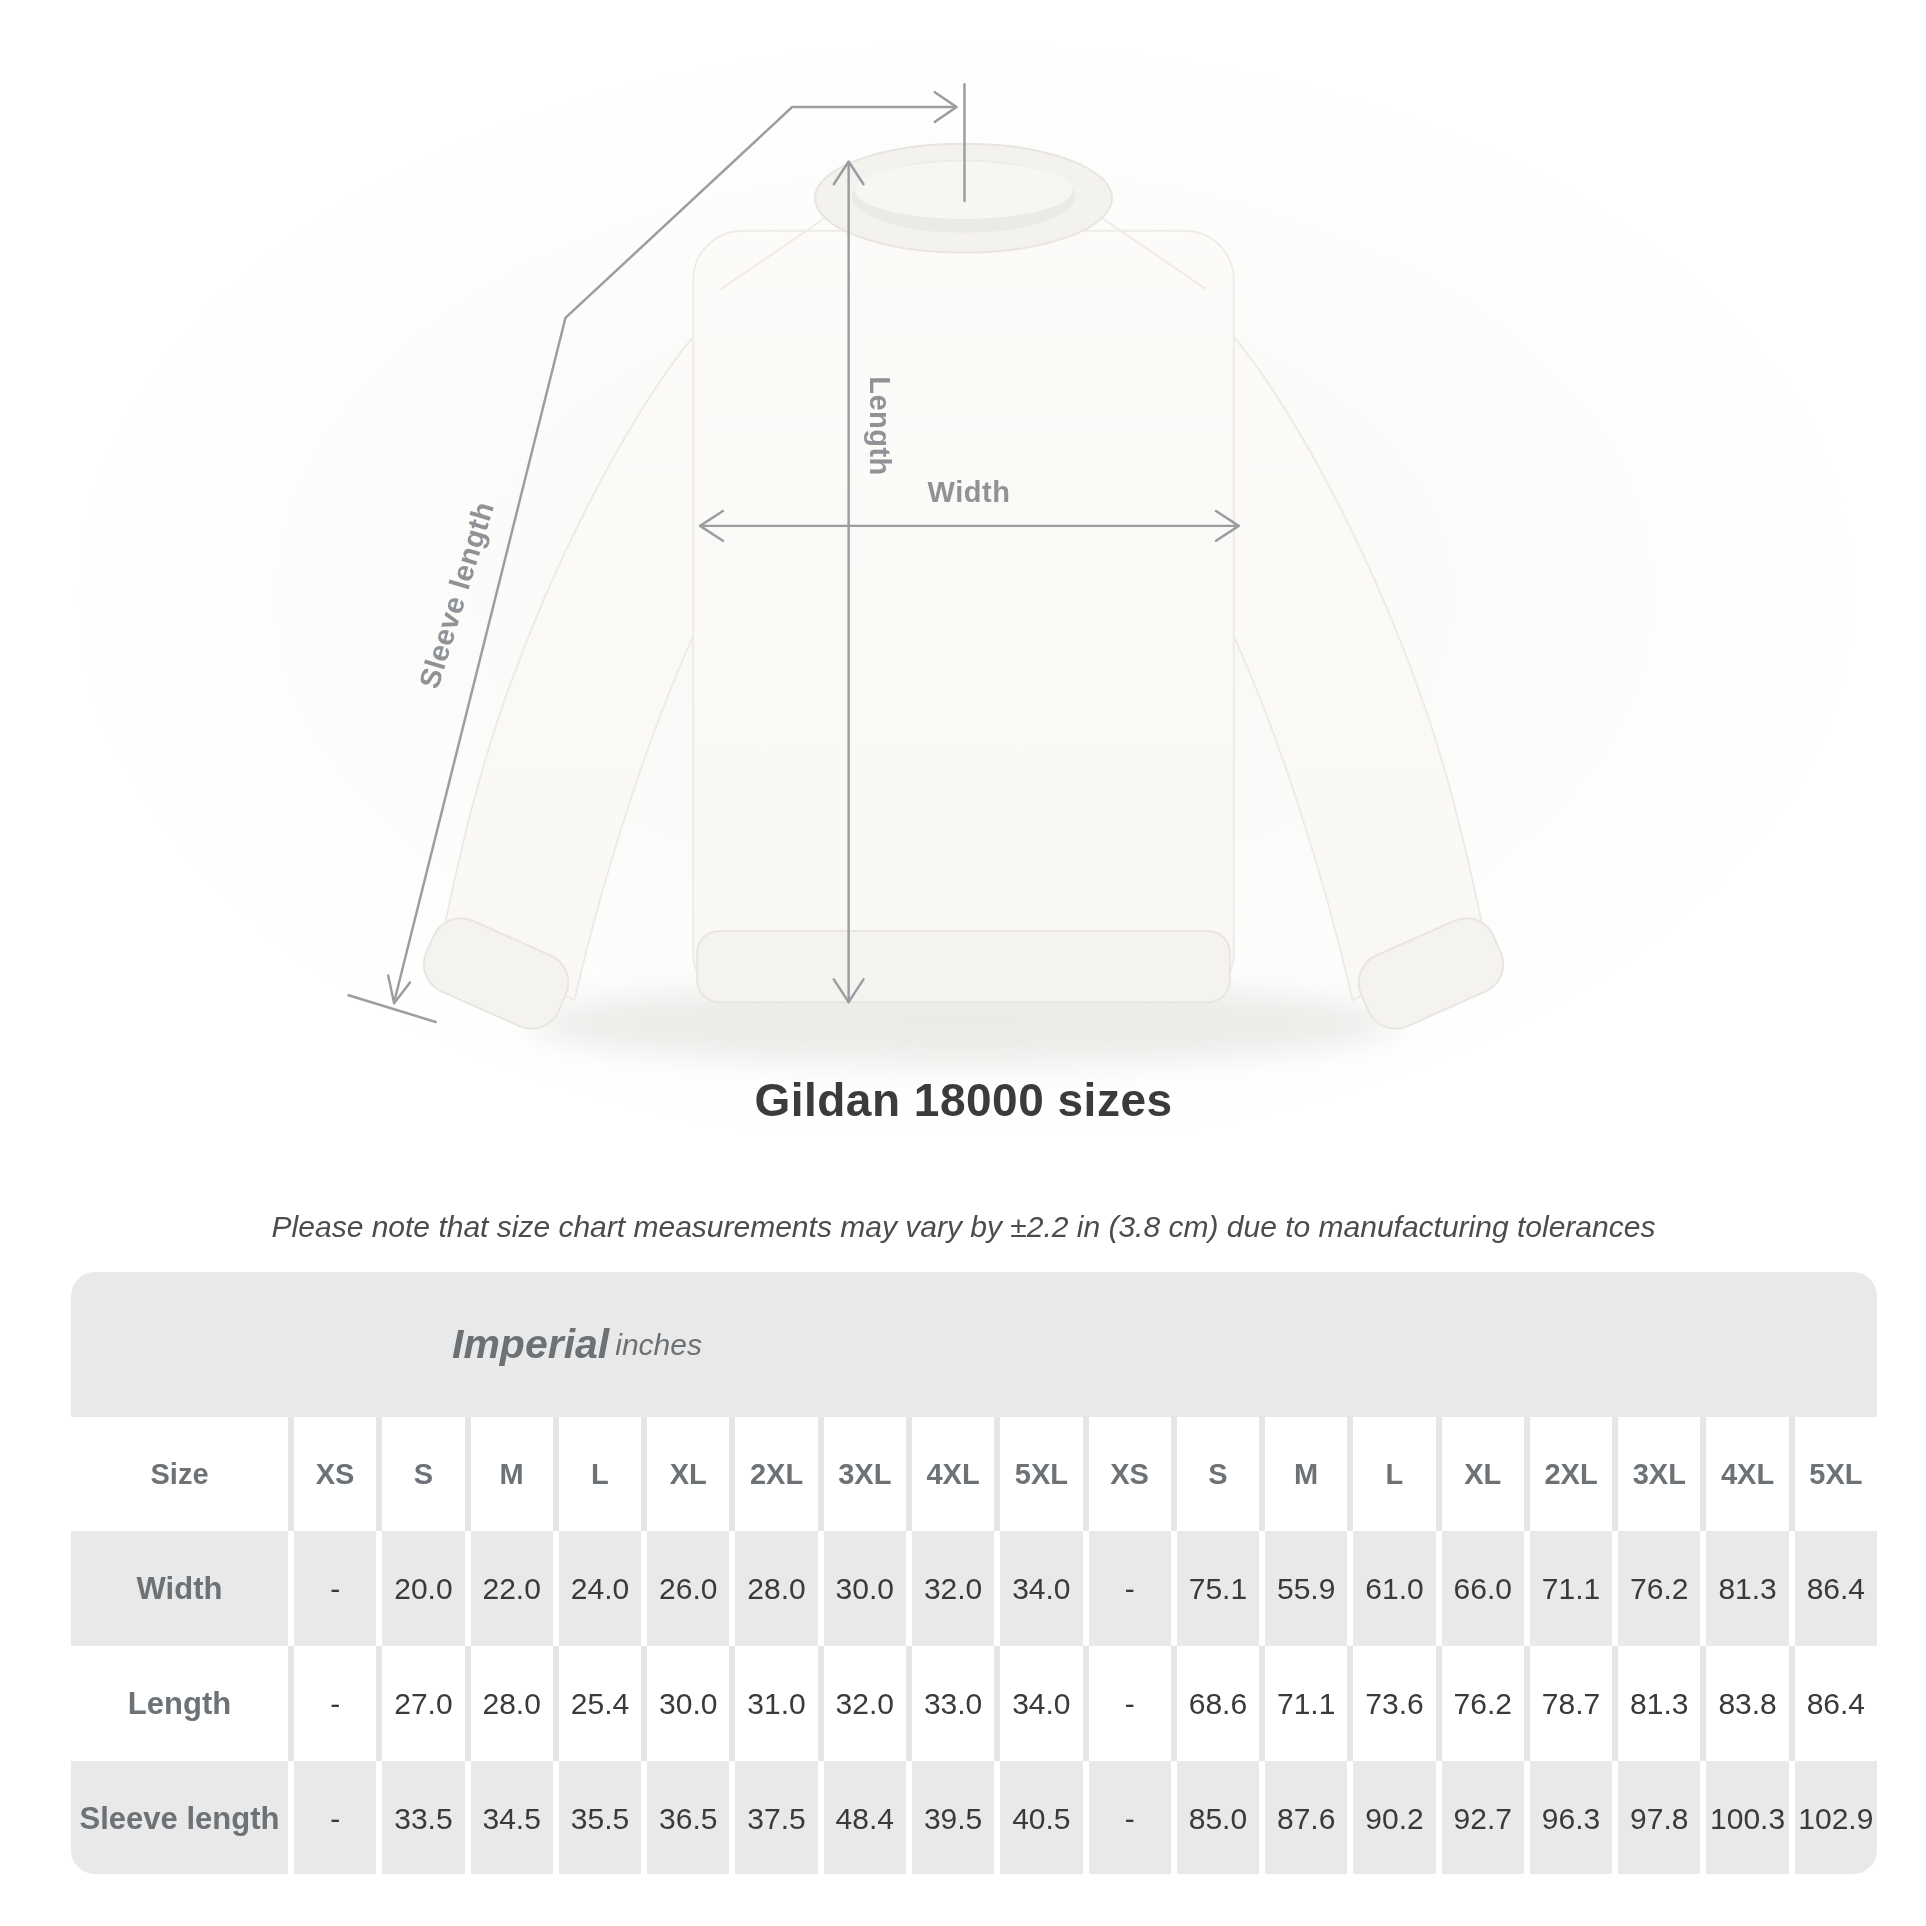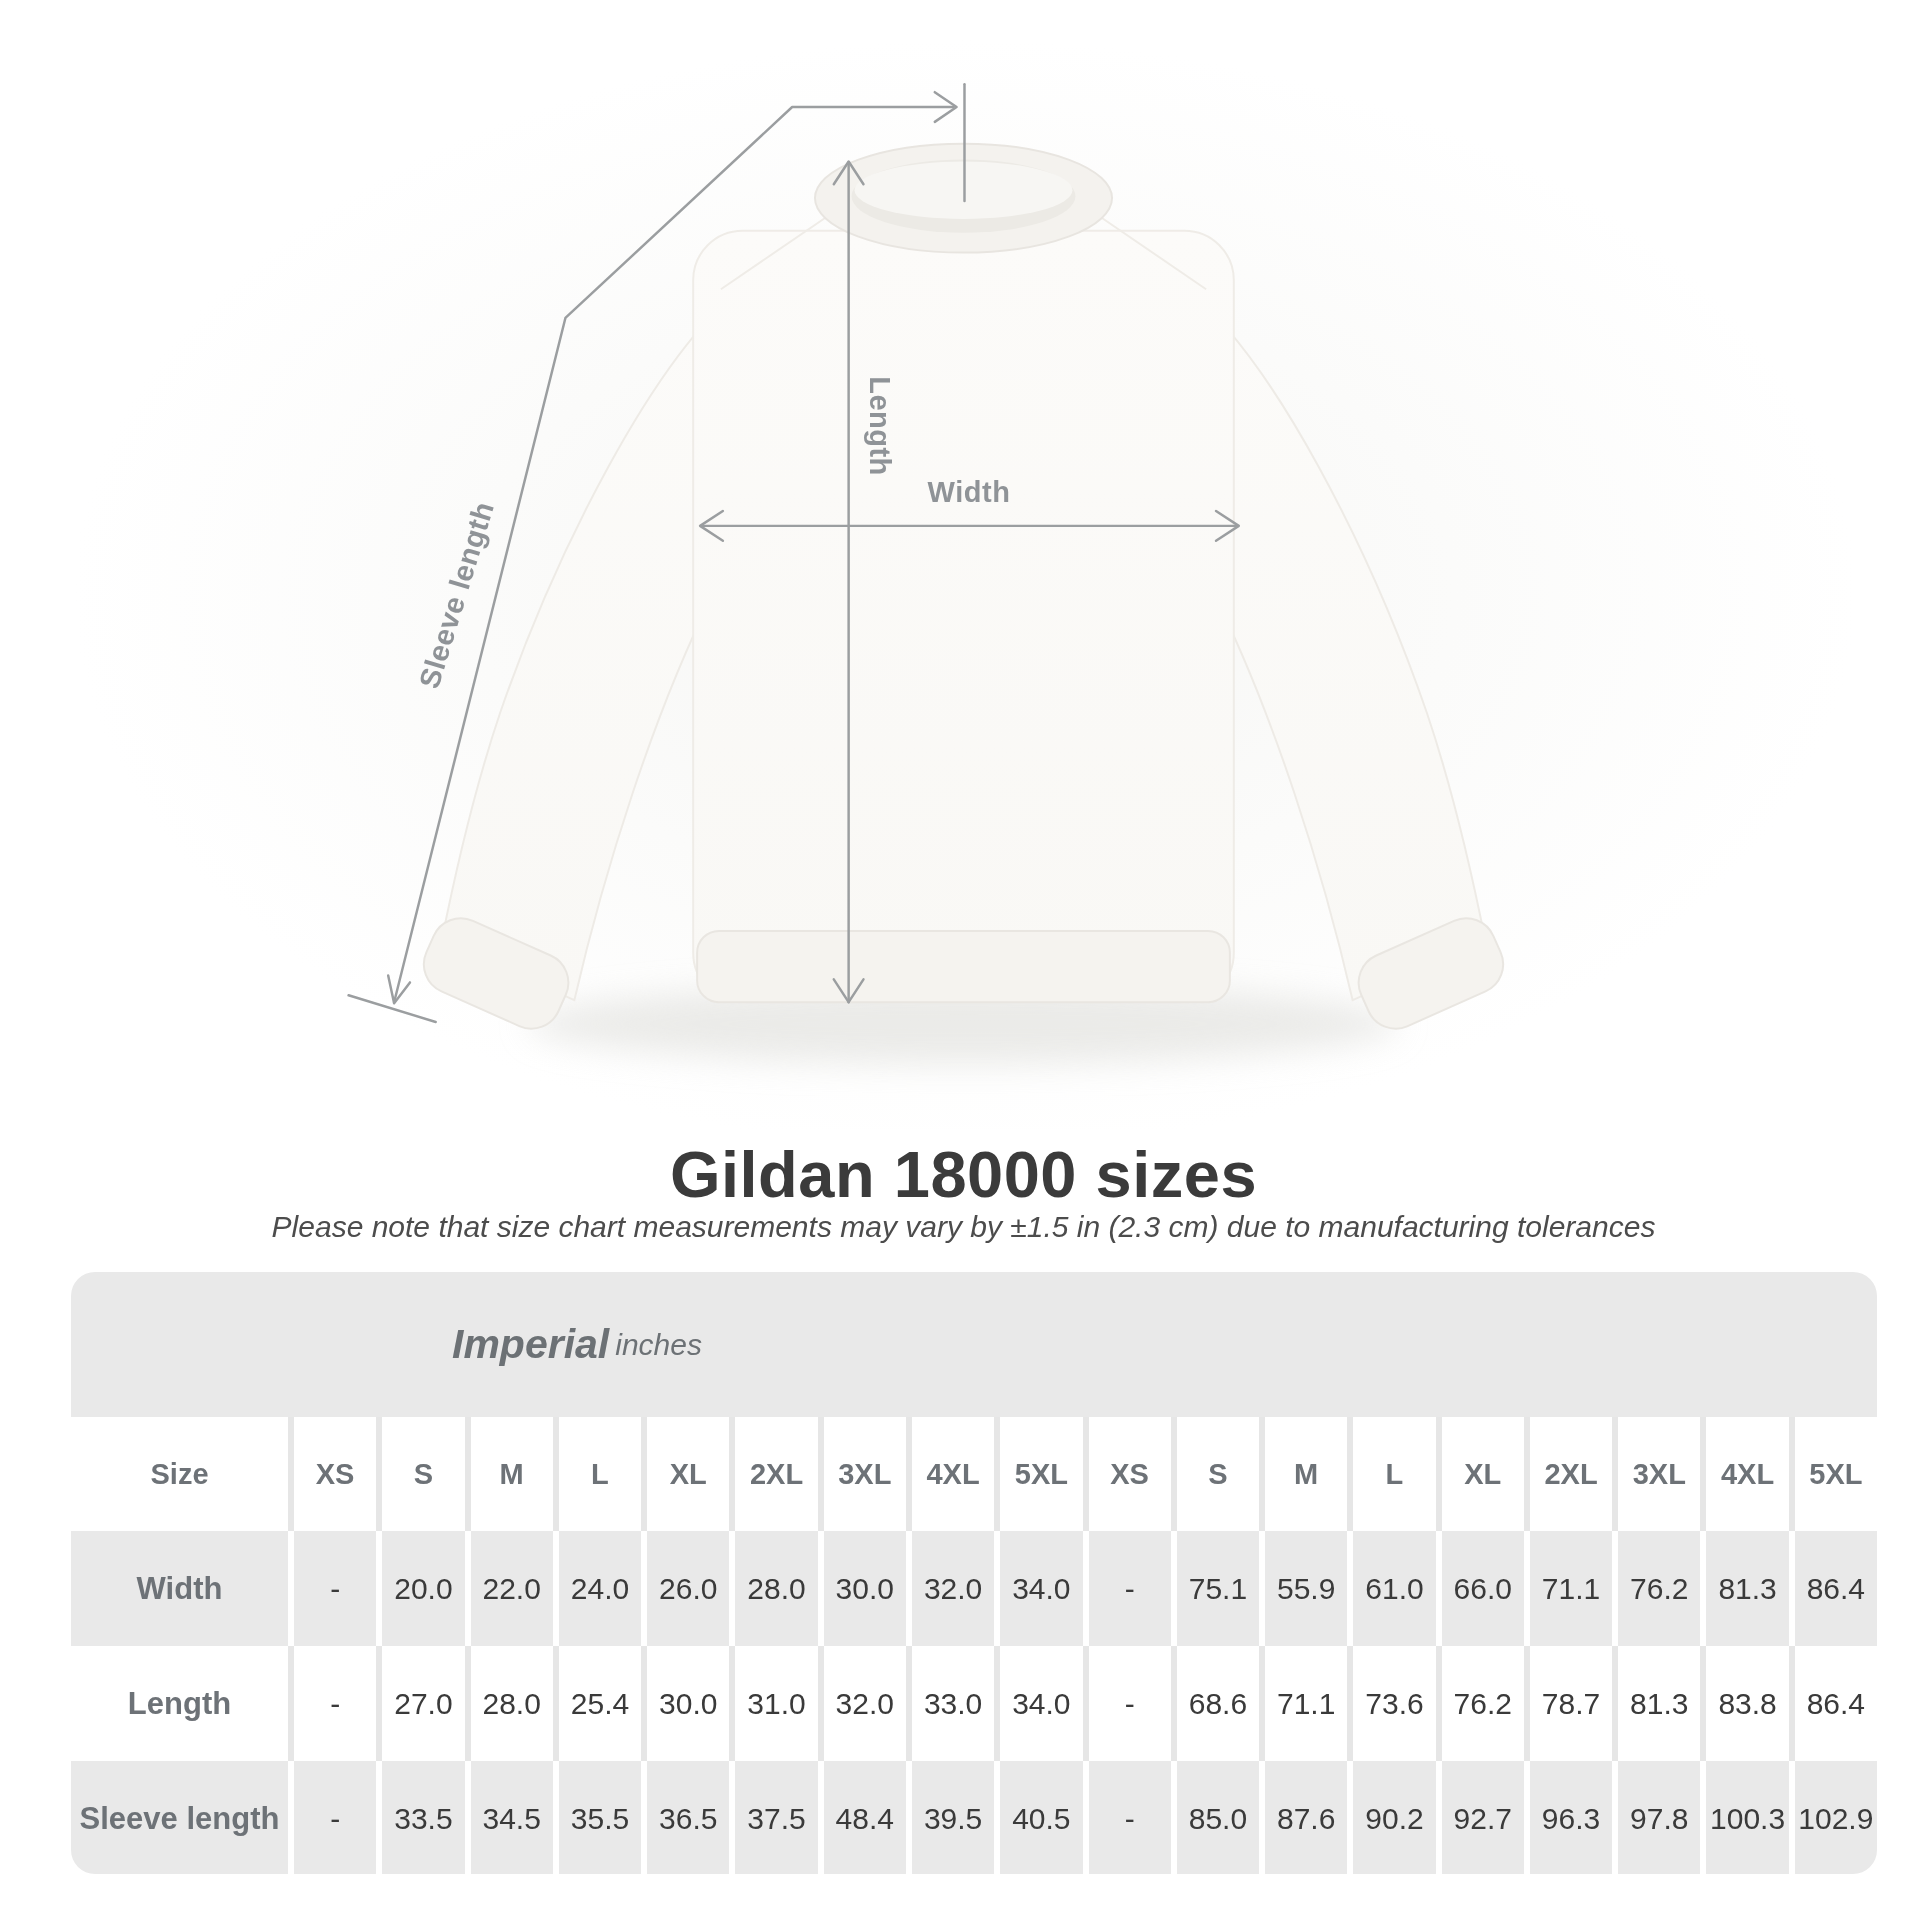--- a/index.html
+++ b/index.html
@@ -10,22 +10,22 @@
   #photo{position:absolute;left:0;top:0;width:1927px;height:1129px;
          background:radial-gradient(ellipse 891px 554px at 965px 594px, #f6f6f4 0%, #fbfbfa 55%, #ffffff 100%);}
   #garment-svg{position:absolute;left:0;top:0;}
 
   .measure-label{position:absolute;color:#8f9397;font-weight:bold;font-size:29px;letter-spacing:0.5px;white-space:nowrap;}
   #label-length{left:879px;top:426px;transform:translate(-50%,-50%) rotate(90deg);}
   #label-width{left:969px;top:492px;transform:translate(-50%,-50%);}
   #label-sleeve{left:457px;top:595px;transform:translate(-50%,-50%) rotate(-73deg);}
 
   
-  #title{position:absolute;left:0;top:1137px;width:1927px;text-align:center;
-         font-size:65px;font-weight:bold;color:#3b3b3b;letter-spacing:0.5px;}
+  #title{position:absolute;left:0;top:1073px;width:1927px;text-align:center;
+         font-size:46px;font-weight:bold;color:#3b3b3b;letter-spacing:0.5px;}
   #subtitle{position:absolute;left:0;top:1210px;width:1927px;text-align:center;
          font-size:30px;font-style:italic;color:#4c4c4c;}
 
   
   #size-chart{position:absolute;left:71px;top:1272px;width:1806px;height:602px;
               border-radius:24px;overflow:hidden;}
   #band{position:relative;width:100%;height:145px;background:#e9e9e9;}
   .band-half{position:absolute;top:0;height:100%;display:flex;flex-direction:row;
              align-items:center;justify-content:center;gap:6px;color:#6c7175;}
   #band-imperial{left:0;width:1012px;}
@@ -105,21 +105,21 @@
         <path d="M 1228 516 L 1251 531 L 1228 546"></path>
       </g>
     </svg>
 
     <div class="measure-label" id="label-length">Length</div>
     <div class="measure-label" id="label-width">Width</div>
     <div class="measure-label" id="label-sleeve">Sleeve length</div>
   </div>
 
   <div id="title">Gildan 18000 sizes</div>
-  <div id="subtitle">Please note that size chart measurements may vary by ±1.5 in (2.3 cm) due to manufacturing tolerances</div>
+  <div id="subtitle">Please note that size chart measurements may vary by ±2.2 in (3.8 cm) due to manufacturing tolerances</div>
 
   <div id="size-chart">
     <div id="band">
       <div class="band-half" id="band-imperial">
         <div class="band-title">Imperial</div>
         <div class="band-unit">inches</div>
       </div>
     </div>
 
     <div class="t-row" id="size-header-row">

